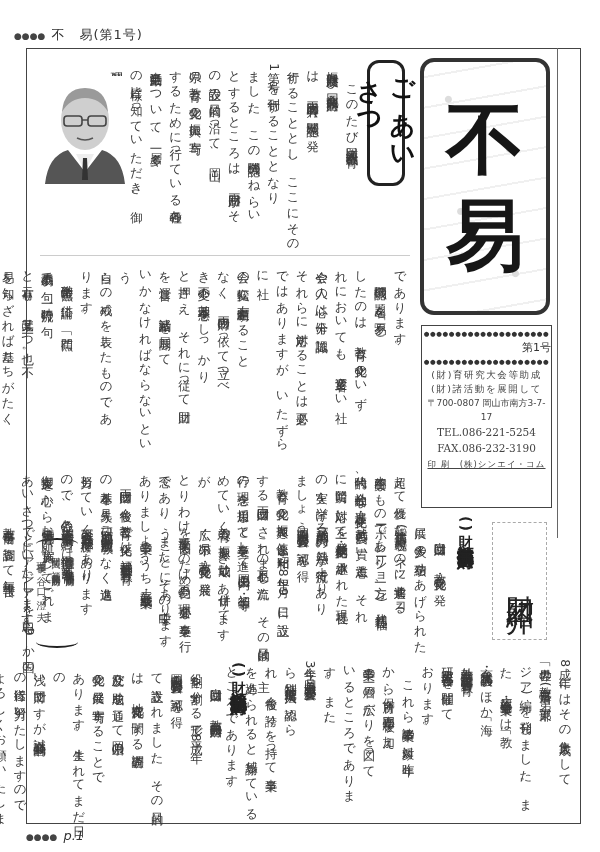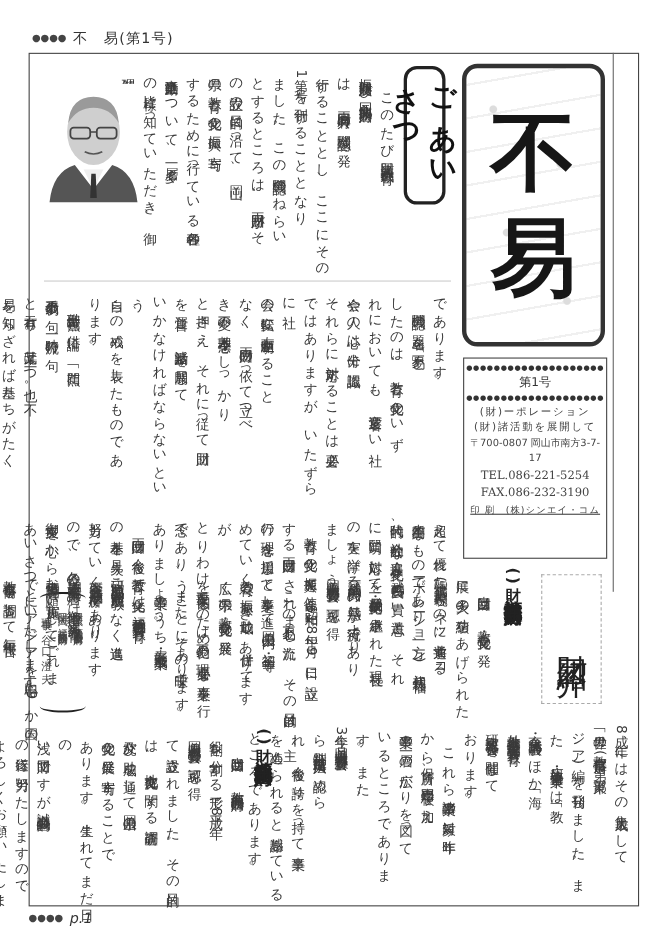--- a/index.html
+++ b/index.html
@@ -1,18 +1,18 @@
 <!DOCTYPE html>
 <html><head>
 <meta charset="utf-8">
 <style>
   html, body { margin:0; padding:0; background:#ffffff; }
   body { width:600px; height:852px; position:relative; overflow:hidden;
          font-family:"DejaVu Sans", sans-serif; color:#333; }
-  .hdr { position:absolute; left:29px; top:26px; font-size:13px; color:#333; letter-spacing:1px; }
+  .hdr { position:absolute; left:14px; top:26px; font-size:13px; color:#333; letter-spacing:1px; }
   .hdr .dots, .ftr .dots { font-size:9px; letter-spacing:0; color:#444; margin-right:6px; vertical-align:middle; }
   .frame { position:absolute; left:26px; top:48px; width:555px; height:776px; border:1.5px solid #444; box-sizing:border-box; }
   .ftr { position:absolute; left:26px; top:828px; font-size:13px; color:#333;font-style:italic; }
 
   .vcol { position:absolute; writing-mode:vertical-rl; font-size:12.4px; line-height:19.6px;
           letter-spacing:1.2px; color:#3a3a3a; font-family:"DejaVu Sans", sans-serif; }
 
   
   .greet-title { position:absolute; left:367px; top:60px; width:38px; height:126px;
     border:3px solid #222; border-radius:12px; box-sizing:border-box;
@@ -32,21 +32,21 @@
       radial-gradient(circle at 75% 85%, #ddd 0 3px, transparent 4px),
       repeating-linear-gradient(170deg, #fff 0 14px, #f0f0f0 14px 16px, #fff 16px 30px);
     display:flex; flex-direction:column; align-items:center; justify-content:center; }
   .mast .ch { font-family:"DejaVu Serif", serif; font-size:78px; font-weight:bold; color:#161616; line-height:96px; }
   .right-rule { position:absolute; left:557px; top:48px; width:1px; height:490px; background:#666; }
 
   
   .info { position:absolute; left:421px; top:325px; width:131px; height:183px; border:1.5px solid #444; box-sizing:border-box;
           text-align:center; font-size:10.5px; color:#444; padding-top:2px; }
   .info .dotrow { font-size:6.5px; letter-spacing:0.6px; color:#333; line-height:12px; white-space:nowrap; overflow:hidden; }
-  .info .big { font-size:11px; line-height:16px; color:#333; }
+  .info .big { font-size:11px; line-height:16px; color:#333;text-align:right; }
   .info .org { font-size:9.5px; letter-spacing:1.6px; line-height:14px; }
   .info .addr { font-size:9px; line-height:14px; }
   .info .tel { font-family:"DejaVu Serif", serif; font-size:10.5px; line-height:16px; }
   .info .prn { font-size:8.5px; letter-spacing:1px; line-height:16px;text-decoration:underline; }
 
   
   .shokai { position:absolute; left:492px; top:522px; width:55px; height:118px; border:1px dashed #aaa; box-sizing:border-box;
             display:flex; align-items:center; justify-content:center; }
   .shokai span { writing-mode:vertical-rl; font-size:28px; letter-spacing:4px; color:#222; font-family:"DejaVu Sans", sans-serif; }
 
@@ -160,21 +160,21 @@
 
 <div class="mast">
   <div class="ch">不</div>
   <div class="ch">易</div>
 </div>
 
 <div class="info">
   <div class="dotrow">●●●●●●●●●●●●●●●●●●●●</div>
   <div class="big">第1号</div>
   <div class="dotrow">●●●●●●●●●●●●●●●●●●●●</div>
-  <div class="org">(財)ーポレーション</div>
+  <div class="org">(財)育研究大会等助成</div>
   <div class="org">(財)諸活動を展開して</div>
   <div class="addr">〒700-0807 岡山市南方3-7-17</div>
   <div class="tel">TEL.086-221-5254</div>
   <div class="tel">FAX.086-232-3190</div>
   <div class="prn">印 刷　(株)シンエイ・コム</div>
 </div>
 
 <div class="shokai">
   <span>財団紹介</span>
 </div>

